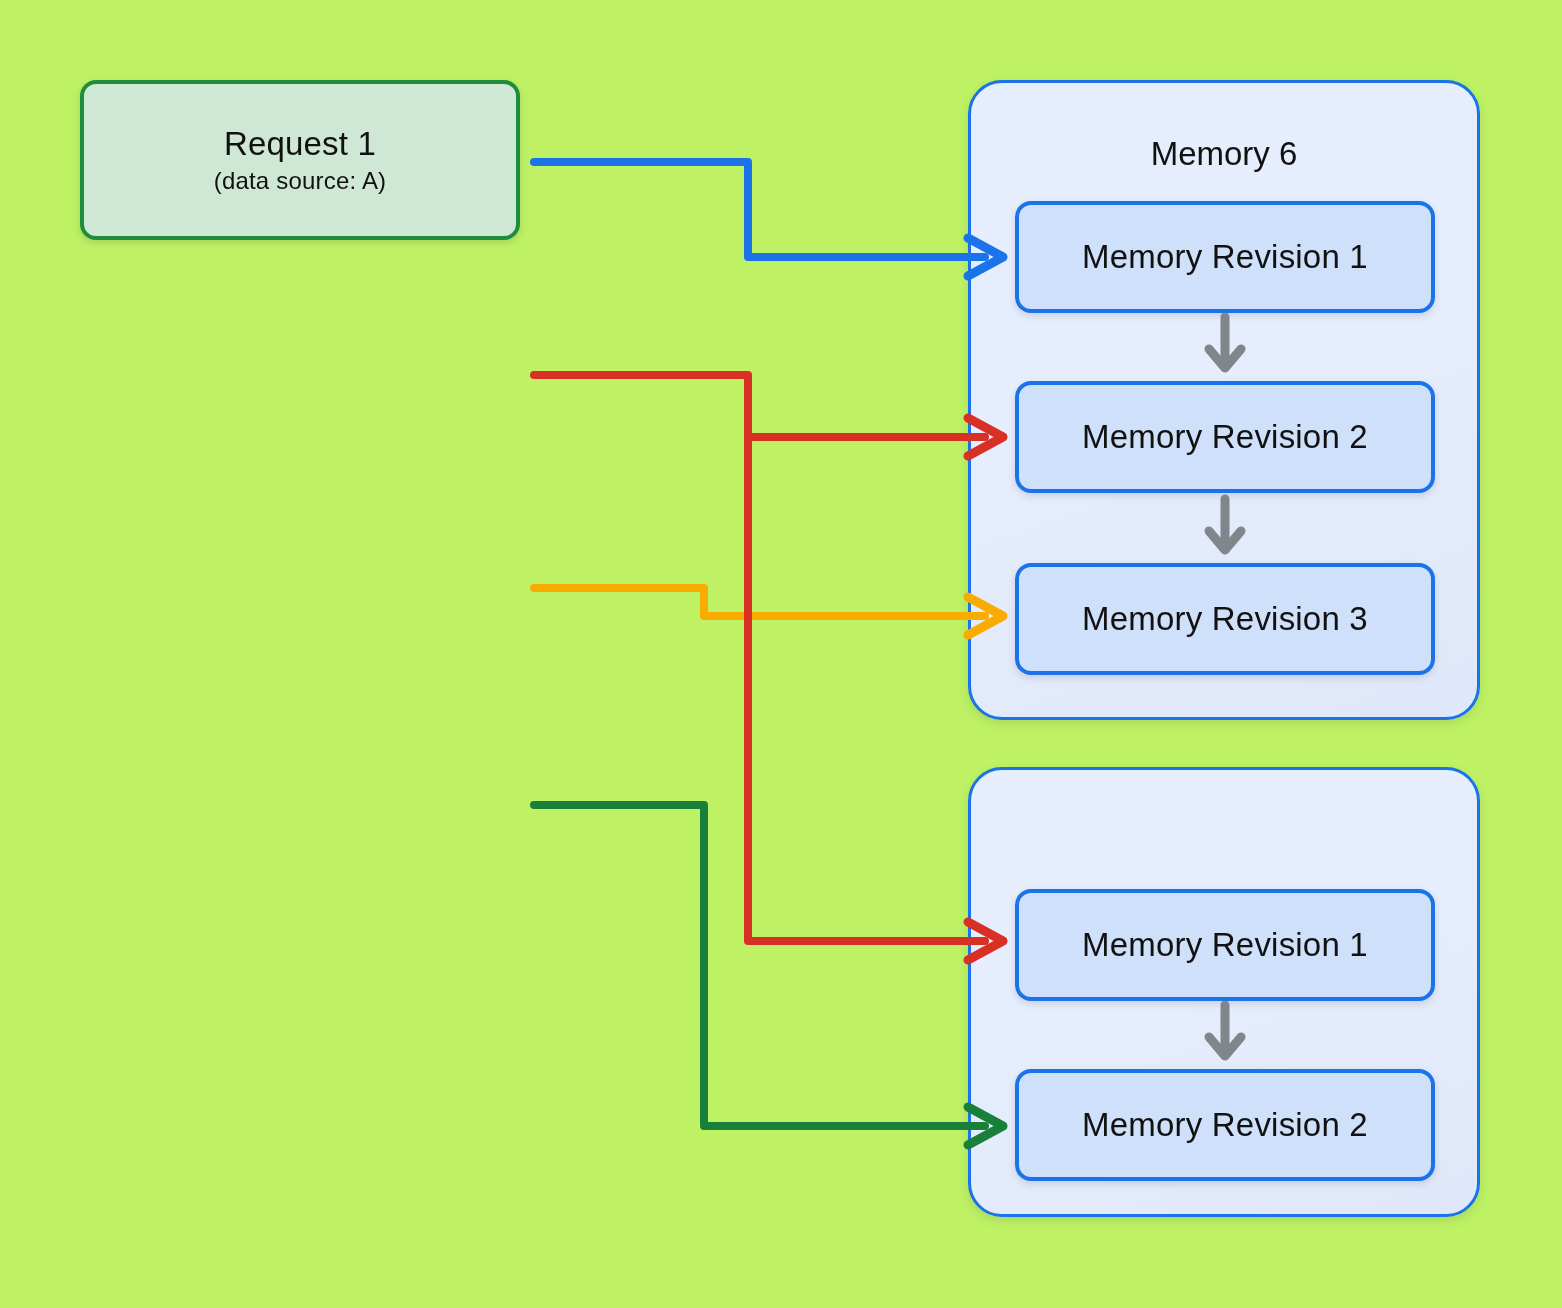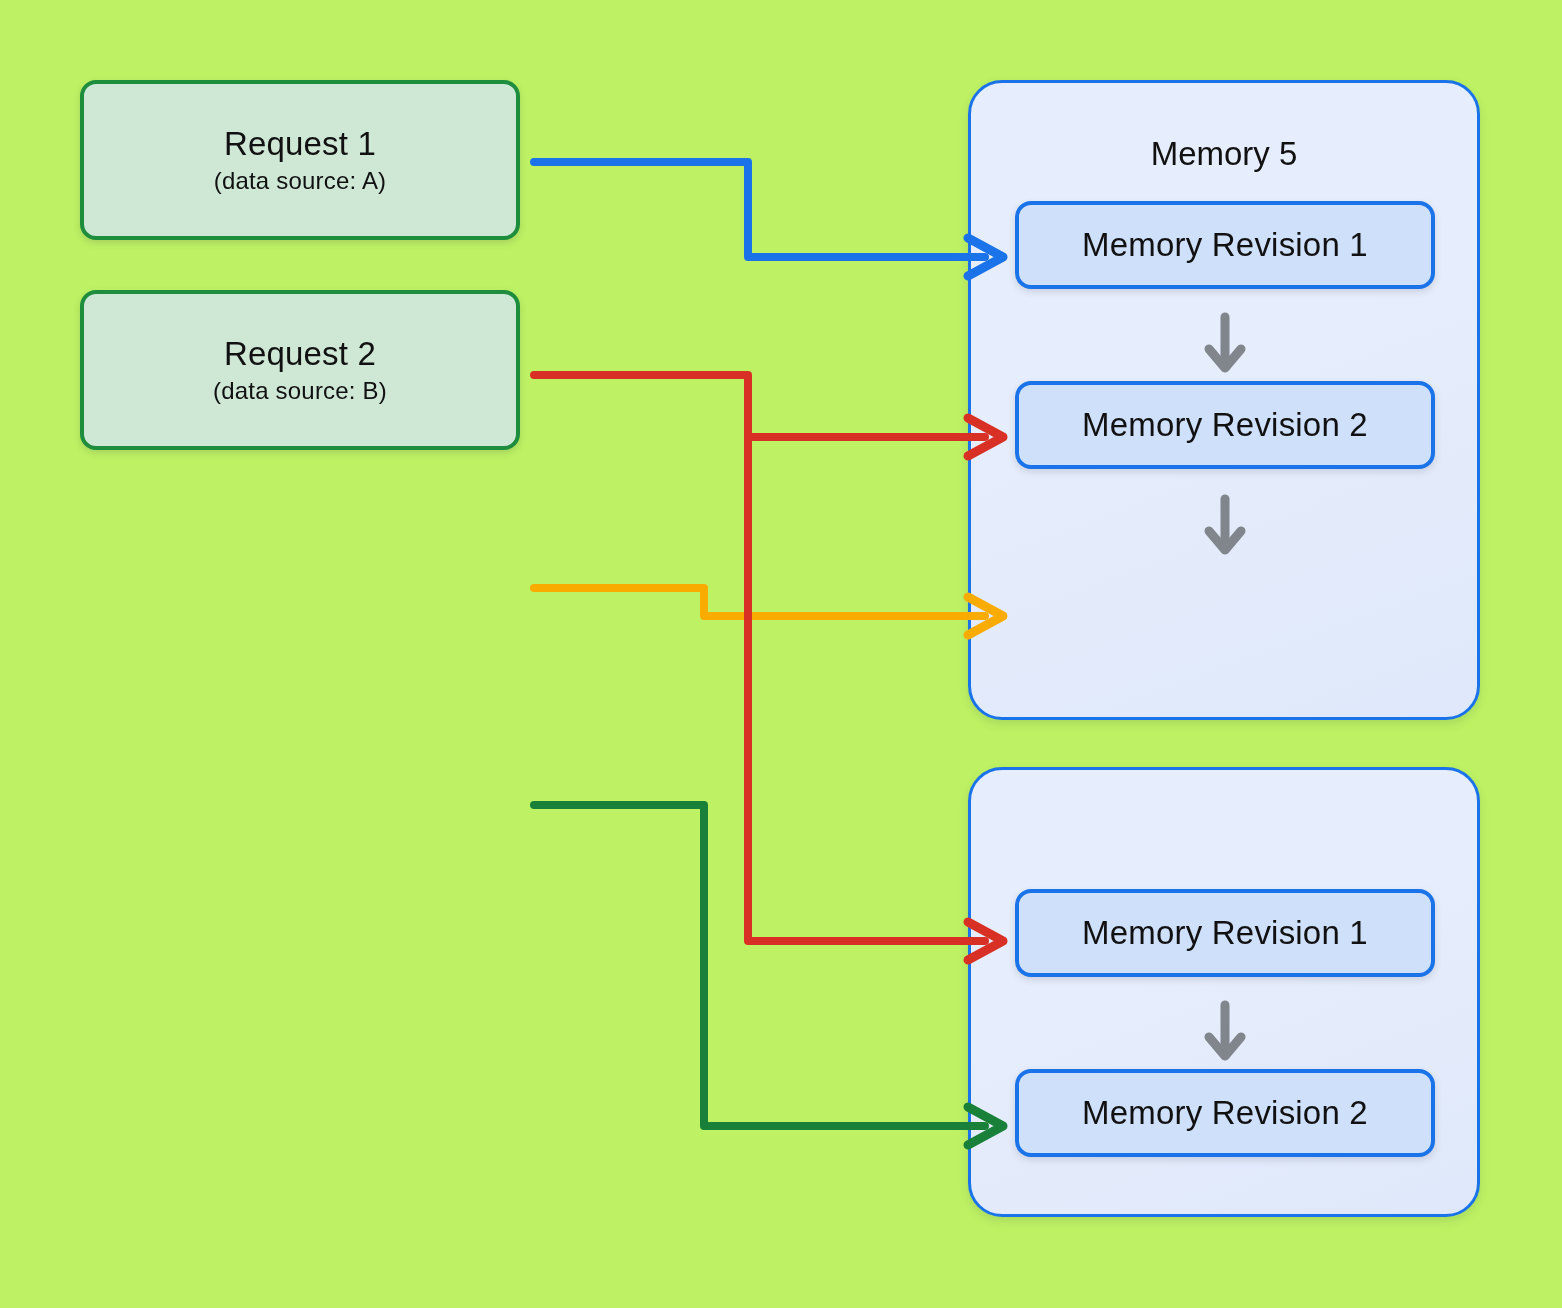--- a/index.html
+++ b/index.html
@@ -64,21 +64,21 @@
     left: 0;
     right: 0;
     text-align: center;
     font-size: 33px;
     color: #111111;
   }
   .revision-box {
     position: absolute;
     left: 44px;
     width: 420px;
-    height: 88px;
+    height: 112px;
     box-sizing: border-box;
     background: #cfe0fb;
     border: 4px solid #1a73e8;
     border-radius: 16px;
     box-shadow: 0 3px 7px rgba(60,64,67,0.16);
     display: flex;
     align-items: center;
     justify-content: center;
   }
   .revision-label {
@@ -99,38 +99,37 @@
 </head>
 <body>
 
 <div id="stage">
 
   <div class="request-box" style="left:80px; top:80px;">
     <div class="request-title">Request 1</div>
     <div class="request-sub">(data source: A)</div>
   </div>
 
-  <div class="request-box" style="left:80px; top:290px;">
-    <div class="request-title">Request 2</div>
-    <div class="request-sub">(data source: B)</div>
-  </div>
 
 
 
   <div class="memory-container" style="left:968px; top:80px; height:640px;">
-    <div class="memory-title">Memory 5</div>
+    <div class="memory-title">Memory 6</div>
 
     <div class="revision-box" style="top:118px;">
       <span class="revision-label">Memory Revision 1</span>
     </div>
 
     <div class="revision-box" style="top:298px;">
       <span class="revision-label">Memory Revision 2</span>
     </div>
 
+    <div class="revision-box" style="top:480px;">
+      <span class="revision-label">Memory Revision 3</span>
+    </div>
 
     <svg class="inner-arrow-layer" width="512" height="640" viewBox="0 0 512 640">
       <g stroke="#80868b" stroke-width="9" fill="none" stroke-linecap="round" stroke-linejoin="round">
         <g>
           <path d="M254 234 L254 282"></path>
           <path d="M238 266 L254 285 L270 266"></path>
         </g>
         <g>
           <path d="M254 416 L254 464"></path>
           <path d="M238 448 L254 467 L270 448"></path>

